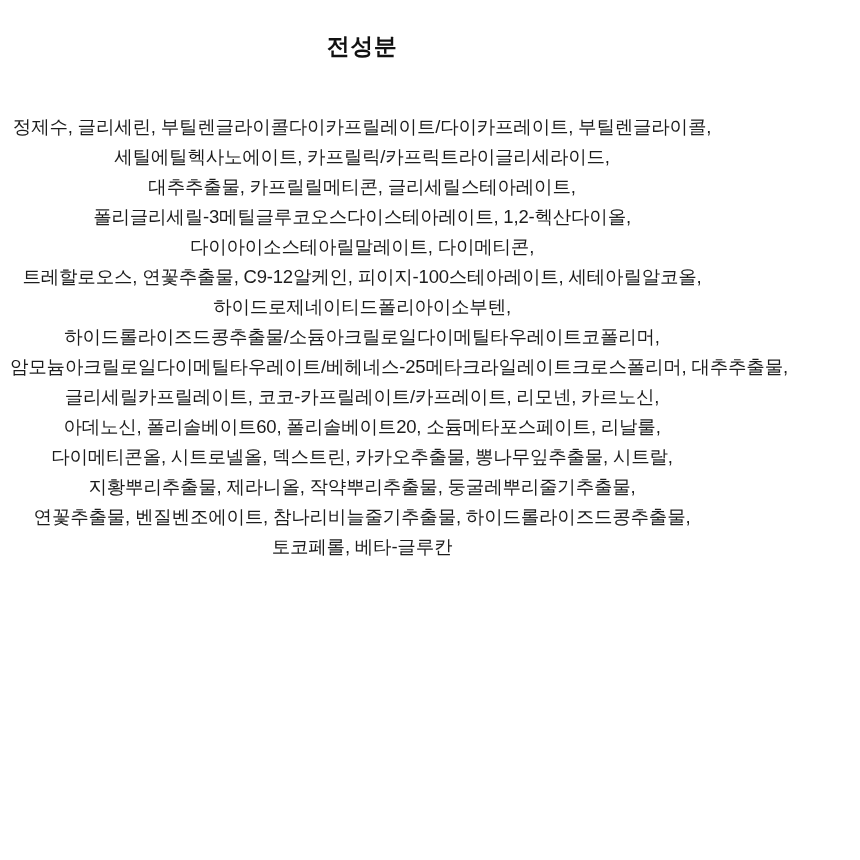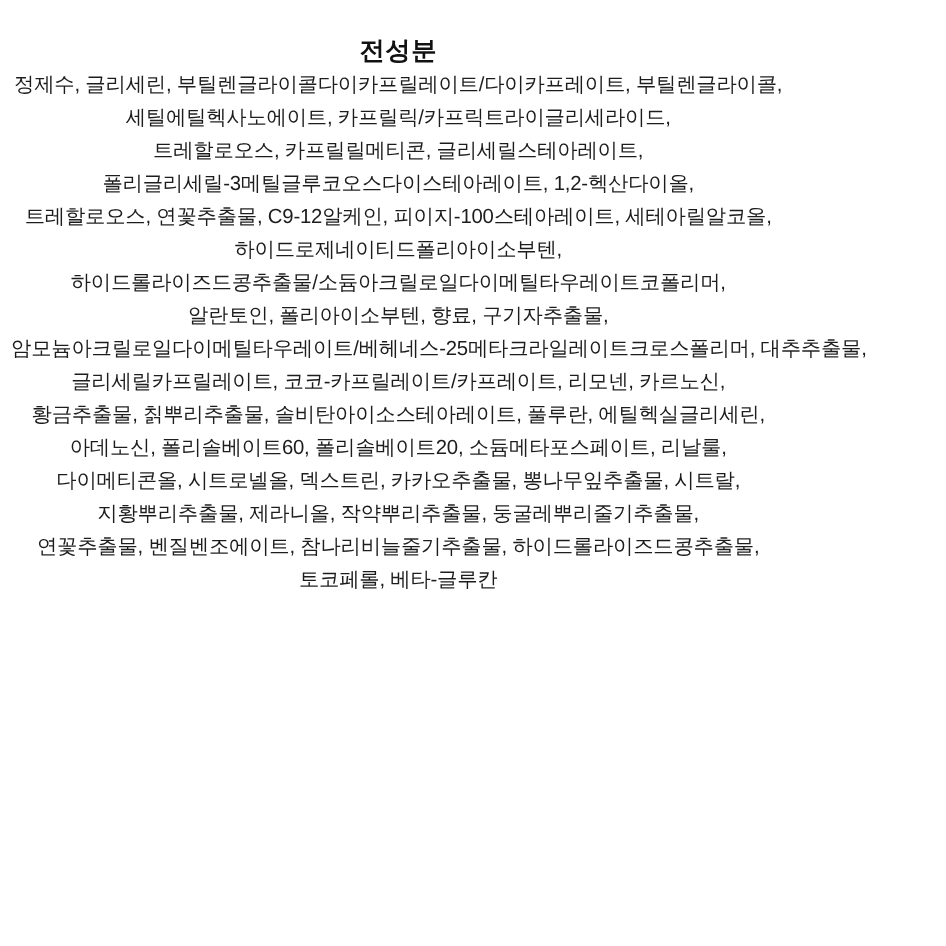--- a/index.html
+++ b/index.html
@@ -23,48 +23,48 @@
   }
   .title {
     font-size: 23px;
     font-weight: 600;
     letter-spacing: 0.5px;
     color: #111111;
     margin: 0;
     line-height: 32px;
   }
   .ingredients {
+    margin-top: 50px;
     padding: 0 10px;
     text-align: center;
   }
   .ingredient-line {
     font-size: 18.5px;
     line-height: 30px;
     white-space: nowrap;
     color: #1c1c1c;
     letter-spacing: -0.2px;
   }
 </style>
 </head>
 <body>
 
 <div class="page">
   <h1 class="title">전성분</h1>
 
   <div class="ingredients" id="ingredients-list">
       <div class="ingredient-line">정제수, 글리세린, 부틸렌글라이콜다이카프릴레이트/다이카프레이트, 부틸렌글라이콜,</div>
       <div class="ingredient-line">세틸에틸헥사노에이트, 카프릴릭/카프릭트라이글리세라이드,</div>
-      <div class="ingredient-line">트레할로오스, 카프릴릴메티콘, 글리세릴스테아레이트,</div>
+      <div class="ingredient-line">대추추출물, 카프릴릴메티콘, 글리세릴스테아레이트,</div>
       <div class="ingredient-line">폴리글리세릴-3메틸글루코오스다이스테아레이트, 1,2-헥산다이올,</div>
+      <div class="ingredient-line">다이아이소스테아릴말레이트, 다이메티콘,</div>
       <div class="ingredient-line">트레할로오스, 연꽃추출물, C9-12알케인, 피이지-100스테아레이트, 세테아릴알코올,</div>
       <div class="ingredient-line">하이드로제네이티드폴리아이소부텐,</div>
       <div class="ingredient-line">하이드롤라이즈드콩추출물/소듐아크릴로일다이메틸타우레이트코폴리머,</div>
-      <div class="ingredient-line">알란토인, 폴리아이소부텐, 향료, 구기자추출물,</div>
       <div class="ingredient-line">암모늄아크릴로일다이메틸타우레이트/베헤네스-25메타크라일레이트크로스폴리머, 대추추출물,</div>
       <div class="ingredient-line">글리세릴카프릴레이트, 코코-카프릴레이트/카프레이트, 리모넨, 카르노신,</div>
-      <div class="ingredient-line">황금추출물, 칡뿌리추출물, 솔비탄아이소스테아레이트, 풀루란, 에틸헥실글리세린,</div>
       <div class="ingredient-line">아데노신, 폴리솔베이트60, 폴리솔베이트20, 소듐메타포스페이트, 리날룰,</div>
       <div class="ingredient-line">다이메티콘올, 시트로넬올, 덱스트린, 카카오추출물, 뽕나무잎추출물, 시트랄,</div>
       <div class="ingredient-line">지황뿌리추출물, 제라니올, 작약뿌리추출물, 둥굴레뿌리줄기추출물,</div>
       <div class="ingredient-line">연꽃추출물, 벤질벤조에이트, 참나리비늘줄기추출물, 하이드롤라이즈드콩추출물,</div>
       <div class="ingredient-line">토코페롤, 베타-글루칸</div>
     </div>
 </div>
 
 </body></html>

